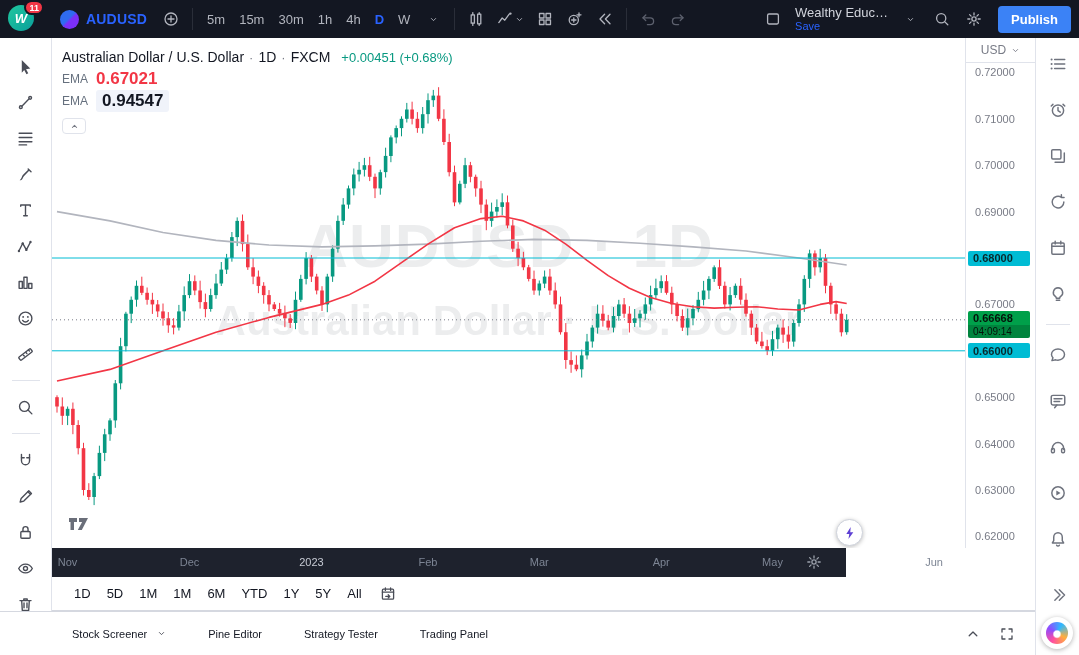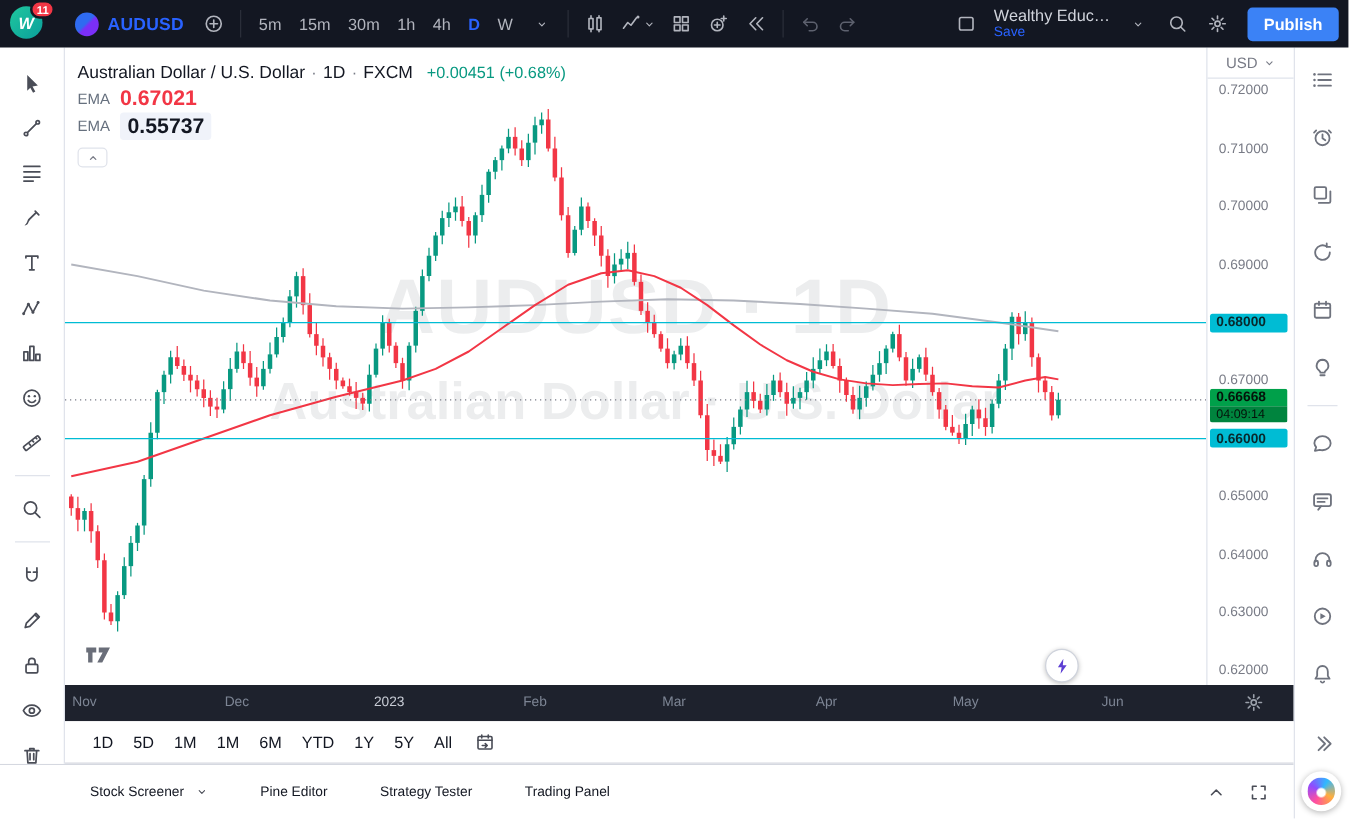--- a/index.html
+++ b/index.html
@@ -75,21 +75,21 @@
   .usd-row{height:25px;border-bottom:1px solid #e0e3eb;display:flex;align-items:center;justify-content:center;gap:5px;
     color:#787b86;font-size:12px;cursor:pointer}
   .tick{position:absolute;left:9px;font-size:11px;color:#787b86;line-height:12px}
   .ax-label{position:absolute;left:2px;width:62px;height:15px;border-radius:2px;font-size:11px;color:#08282c;
     display:flex;align-items:center;padding-left:5px;font-weight:600}
   .last-wrap{position:absolute;left:2px;width:62px;border-radius:2px;overflow:hidden;z-index:2}
   .last-price-row{height:14px;font-size:11px;font-weight:700;color:#04130a;display:flex;align-items:center;padding-left:5px}
   .countdown-row{height:13px;font-size:10px;color:#04130a;display:flex;align-items:center;padding-left:5px}
 
   
-  .taxis{position:absolute;left:52px;top:548px;width:983px;height:29px;background:#1e222d;z-index:4}
+  .taxis{position:absolute;left:52px;top:548px;width:794px;height:29px;background:#1e222d;z-index:4}
   .tlabel{position:absolute;top:8px;width:44px;margin-left:-22px;text-align:center;font-size:11px;color:#7d8594}
   .tlabel.major{color:#c7cbd4}
   .taxis-gear{position:absolute;right:24px;top:6px;color:#9aa0aa;cursor:pointer}
 
   
   .rbar{position:absolute;left:52px;top:577px;width:983px;height:34px;background:#fff;border-bottom:1px solid #d5d8e0;
     display:flex;align-items:center;padding:0 14px;z-index:4}
   .range-btn{font-size:13px;color:#131722;padding:4px 8px;border-radius:4px;cursor:pointer}
   .rbar-icon{color:#4a4d57;margin-left:10px;cursor:pointer}
   .rbar-right{margin-left:auto;display:flex;align-items:center;gap:14px}
@@ -711,21 +711,21 @@
         <span class="lg-exch">FXCM</span>
         <span class="lg-change">+0.00451 (+0.68%)</span>
       </div>
       <div id="legend-indicators">
           <div class="ind-row">
             <span class="ind-name">EMA</span>
             <span class="ind-val" style="color: rgb(242, 54, 69);">0.67021</span>
           </div>
           <div class="ind-row">
             <span class="ind-name">EMA</span>
-            <span class="ind-val boxed" style="color: rgb(19, 23, 34);">0.55737</span>
+            <span class="ind-val boxed" style="color: rgb(19, 23, 34);">0.94547</span>
           </div>
         </div>
       <div class="collapse-btn">
           <span class="ic">
             <svg class="icon" viewBox="0 0 16 16">
               <path d="M4.2 9.8L8 6l3.8 3.8"></path>
             </svg>
           </span>
         </div>
     </div>
@@ -772,21 +772,21 @@
 
   <div class="taxis">
     <div id="tlabels">
         <div class="tlabel" style="left: 15.6px;">Nov</div>
         <div class="tlabel" style="left: 137.5px;">Dec</div>
         <div class="tlabel major" style="left: 259.4px;">2023</div>
         <div class="tlabel" style="left: 376px;">Feb</div>
         <div class="tlabel" style="left: 487.3px;">Mar</div>
         <div class="tlabel" style="left: 609.2px;">Apr</div>
         <div class="tlabel" style="left: 720.5px;">May</div>
-        <div class="tlabel" style="left: 838px;">Jun</div>
+        <div class="tlabel" style="left: 882px;">Jun</div>
       </div>
     <span class="taxis-gear ic">
         <svg class="icon" viewBox="0 0 16 16">
           <circle cx="8" cy="8" r="2.1"></circle>
           <path d="M8 1.8v2.1M8 12.1v2.1M1.8 8h2.1M12.1 8h2.1M3.6 3.6l1.5 1.5M10.9 10.9l1.5 1.5M12.4 3.6l-1.5 1.5M5.1 10.9l-1.5 1.5"></path>
         </svg>
       </span>
   </div>
 
   <div class="rbar">

